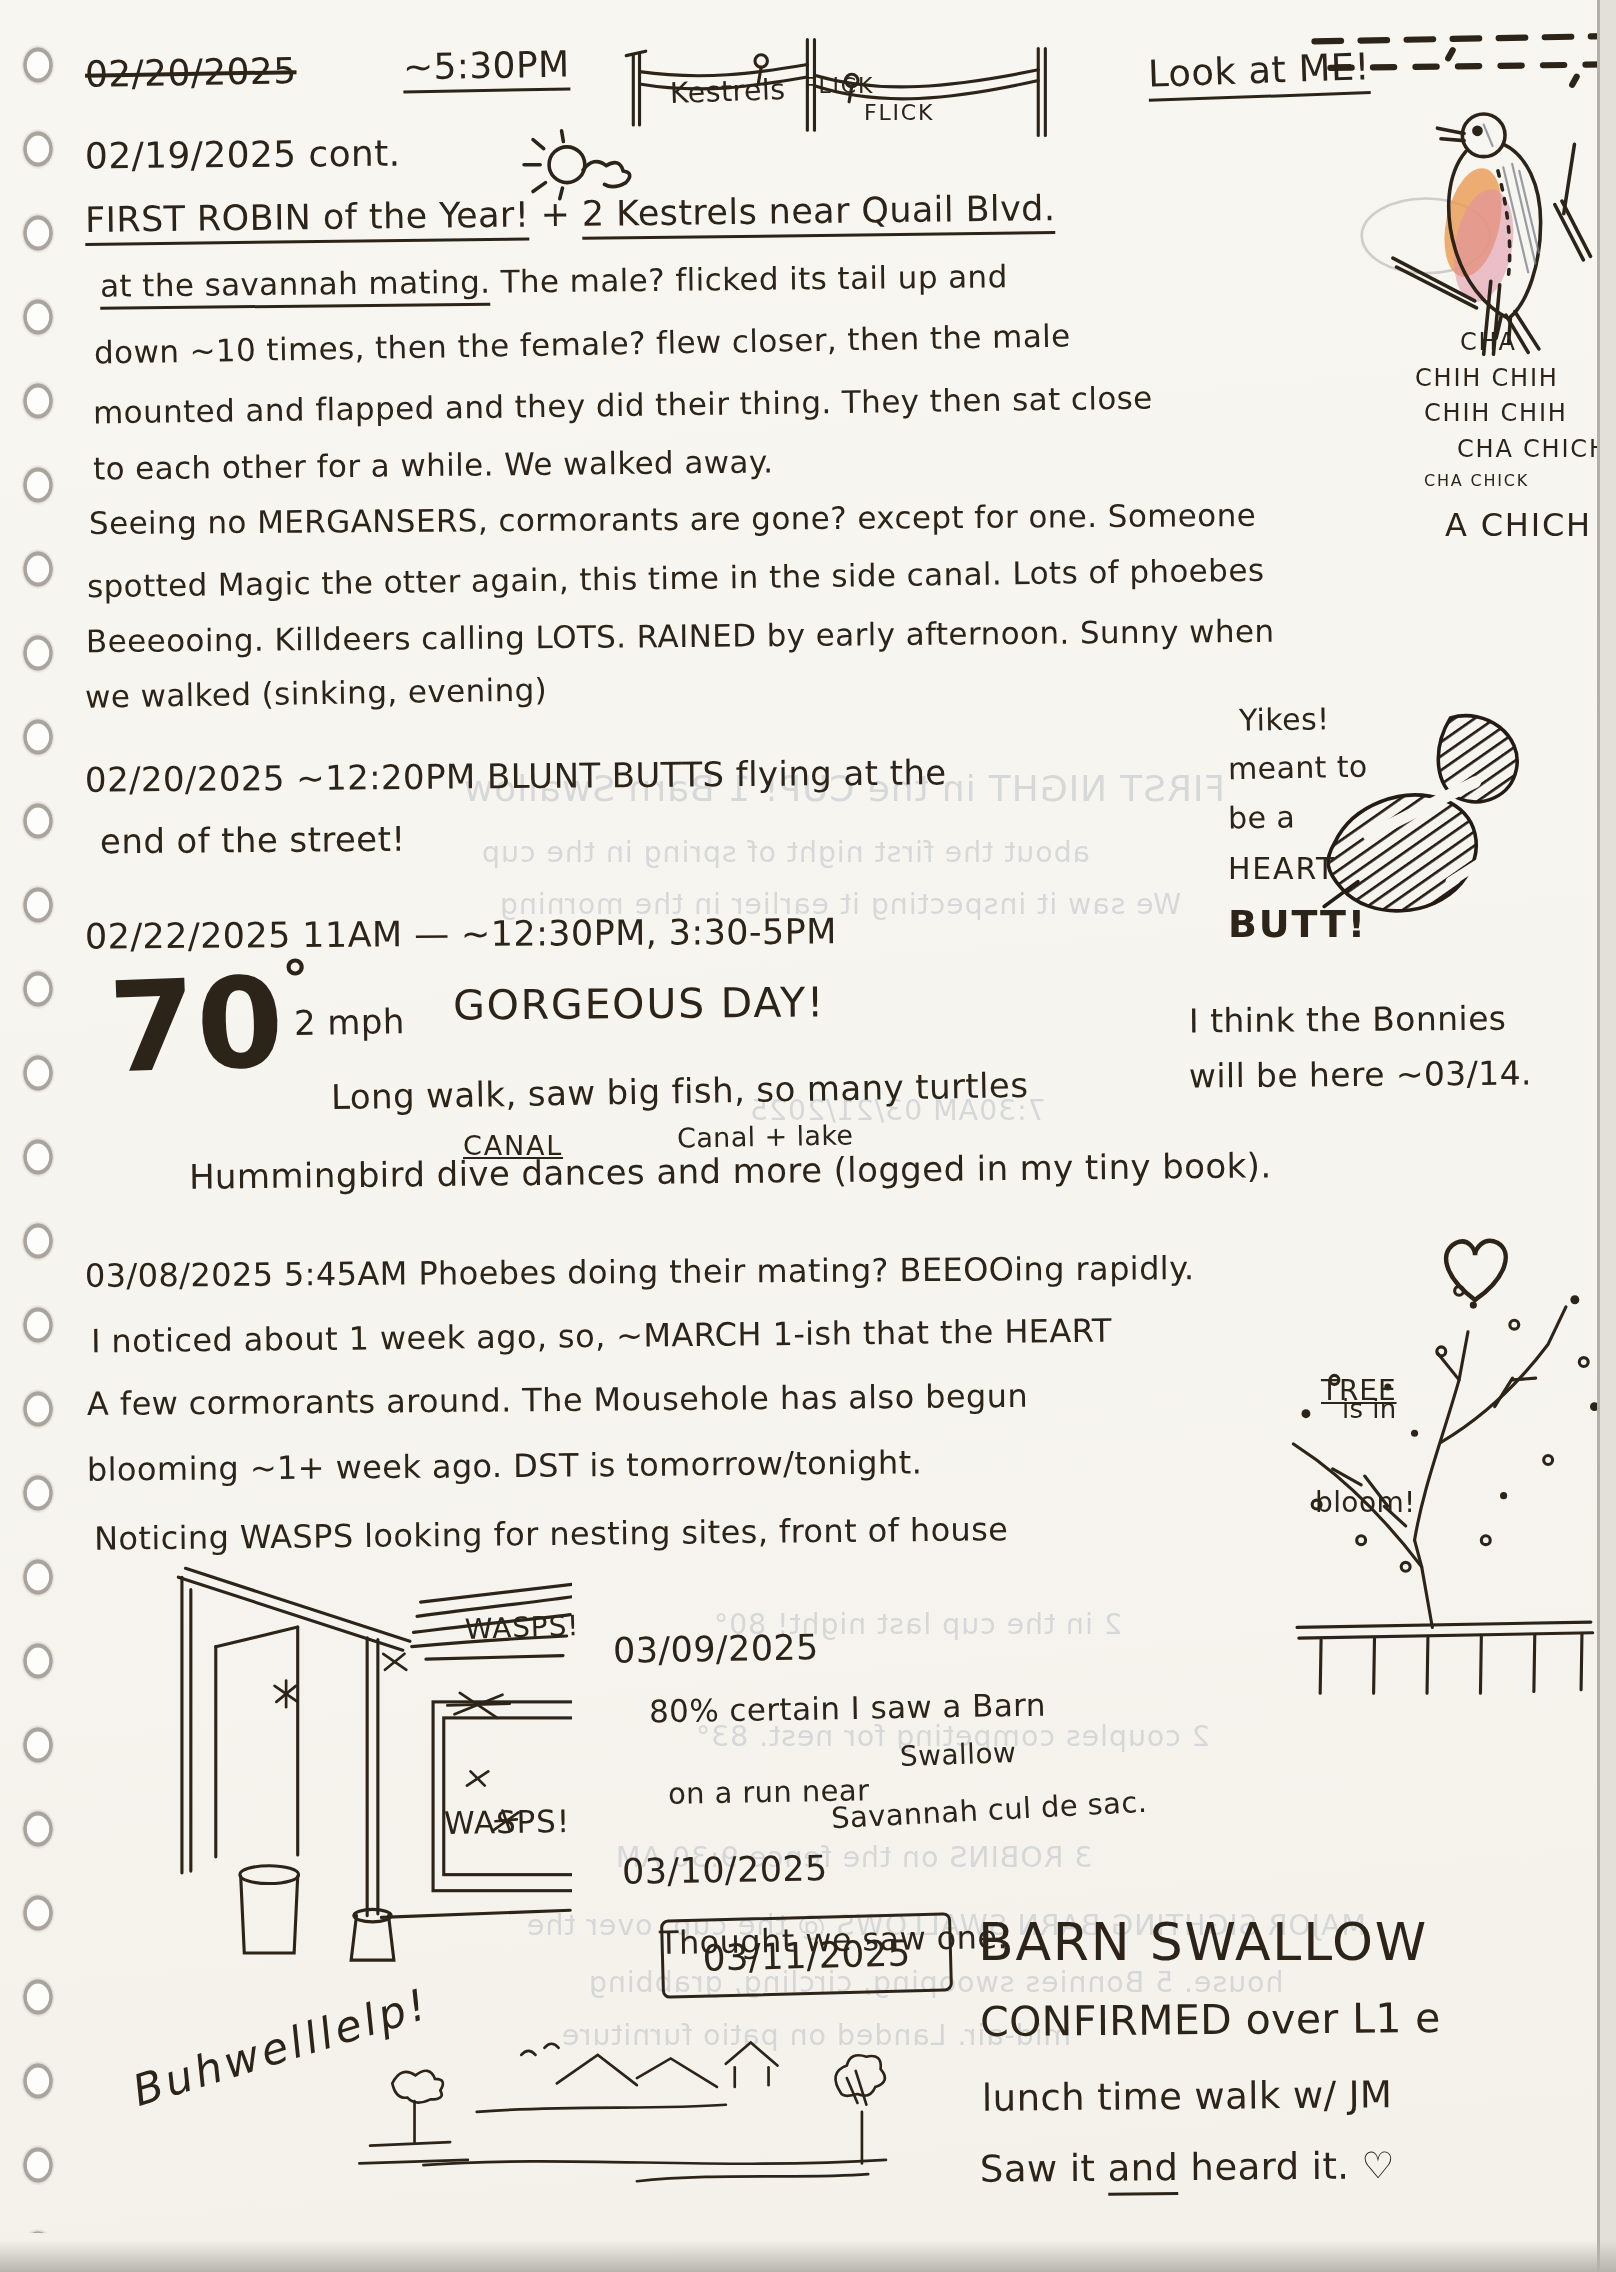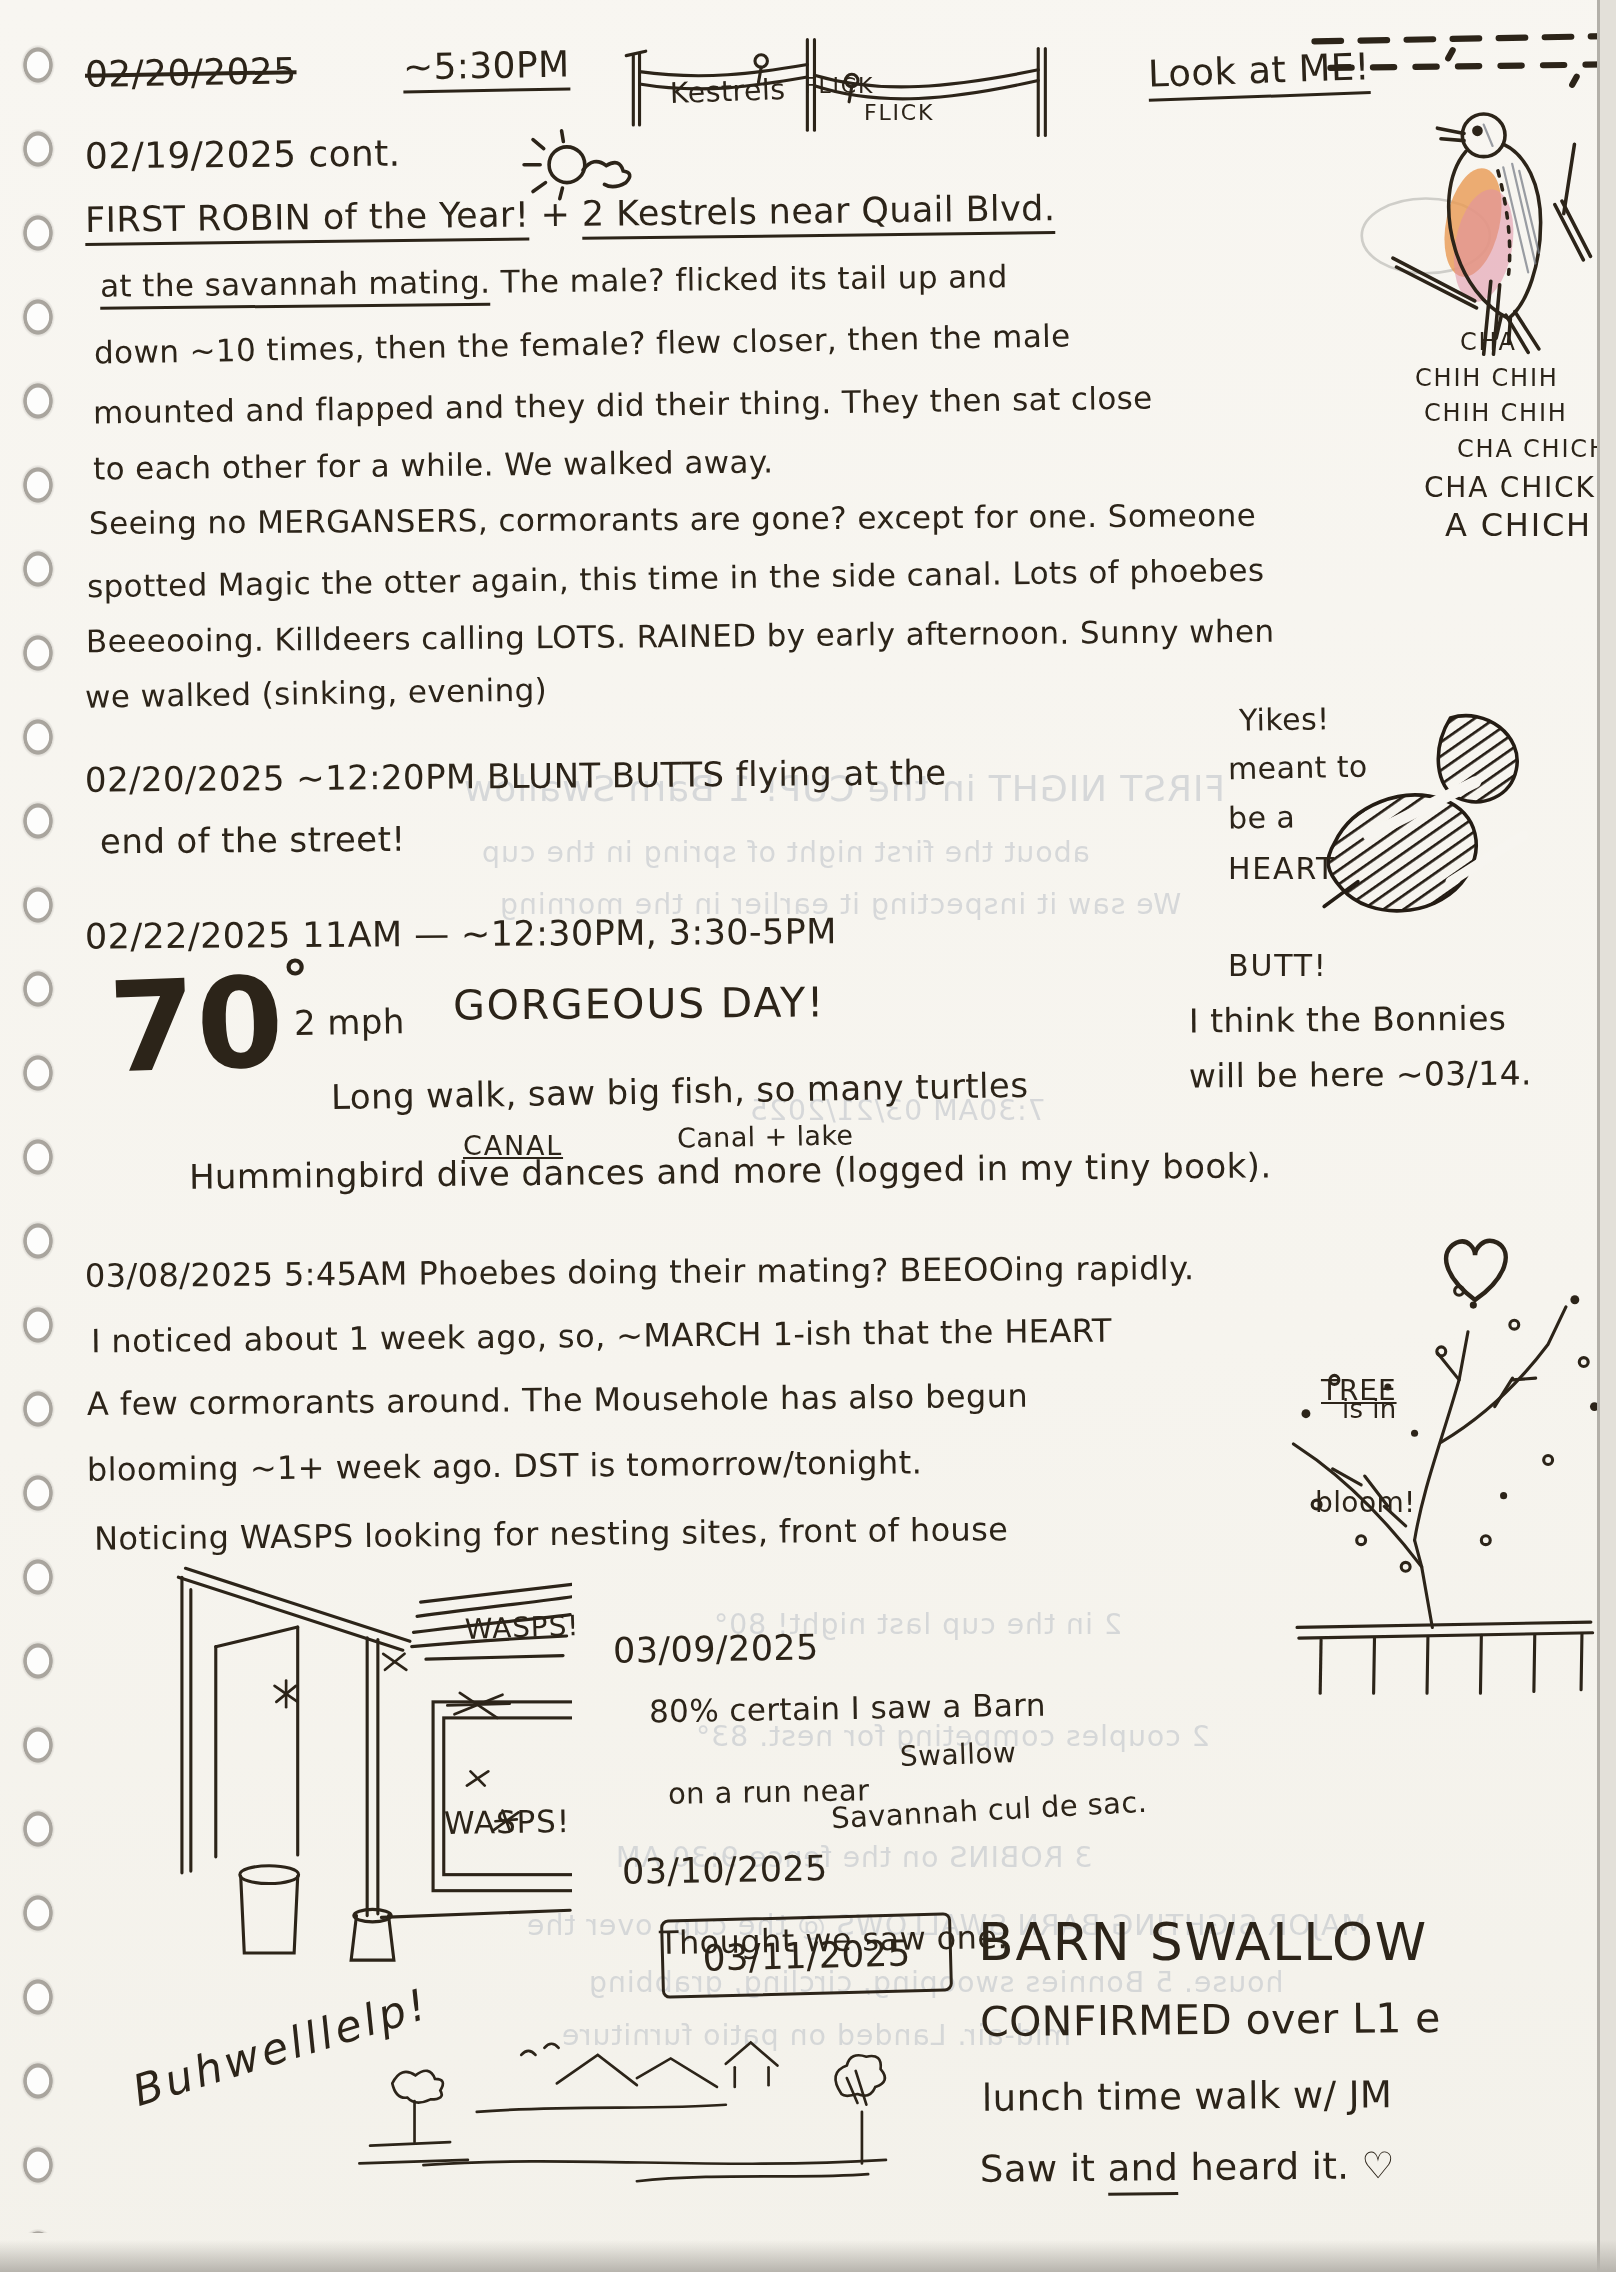--- a/index.html
+++ b/index.html
@@ -125,21 +125,21 @@
         <line x1="190" y1="92" x2="212" y2="184"></line>
           <line x1="160" y1="64" x2="150" y2="40"></line>
       </g>
     </svg>
   </span>
 
   <div class="hw" style="left:1460px;top:328px;font-size:24px;letter-spacing:1.8px;">CHA</div>
   <div class="hw" style="left:1415px;top:364px;font-size:24px;letter-spacing:1.8px;">CHIH CHIH</div>
   <div class="hw" style="left:1424px;top:399px;font-size:24px;letter-spacing:1.8px;">CHIH CHIH</div>
   <div class="hw" style="left:1457px;top:435px;font-size:24px;letter-spacing:1.8px;">CHA CHICH</div>
-  <div class="hw" style="left:1424px;top:471px;font-size:28px;letter-spacing:1.8px;">CHA CHICK</div>
+  <div class="hw" style="left:1424px;top:471px;font-size:16px;letter-spacing:1.8px;">CHA CHICK</div>
   <div class="hw" style="left:1445px;top:506px;font-size:32px;letter-spacing:1.8px;">A CHICH</div>
 
   <div class="hw" style="left:85px;top:194px;font-size:35px;transform:rotate(-.7deg);">
     <span class="ul">FIRST ROBIN of the Year!</span><span> + </span><span class="ul">2 Kestrels near Quail Blvd.</span>
   </div>
   <div class="hw" style="left:100px;top:263px;font-size:31px;transform:rotate(-.6deg);">
     <span class="ul">at the savannah mating.</span><span> The male? flicked its tail up and</span>
   </div>
   <div class="hw" style="left:94px;top:326px;font-size:31px;transform:rotate(-1deg);">down ~10 times, then the female? flew closer, then the male</div>
   <div class="hw" style="left:93px;top:387px;font-size:31px;transform:rotate(-.8deg);">mounted and flapped and they did their thing. They then sat close</div>
@@ -149,21 +149,21 @@
   <div class="hw" style="left:86px;top:618px;font-size:31px;transform:rotate(-.5deg);">Beeeooing. Killdeers calling LOTS. RAINED by early afternoon. Sunny when</div>
   <div class="hw" style="left:85px;top:675px;font-size:31px;transform:rotate(-.9deg);">we walked (sinking, evening)</div>
 
   <div class="hw" style="left:85px;top:756px;font-size:34px;transform:rotate(-.5deg);">02/20/2025 ~12:20PM BLUNT BUTTS flying at the</div>
   <div class="hw" style="left:100px;top:820px;font-size:34px;transform:rotate(-.5deg);">end of the street!</div>
 
   <div class="hw" style="left:1239px;top:702px;font-size:30px;transform:rotate(-1deg);">Yikes!</div>
   <div class="hw" style="left:1228px;top:750px;font-size:30px;transform:rotate(-1deg);">meant to</div>
   <div class="hw" style="left:1228px;top:800px;font-size:30px;transform:rotate(-1deg);">be a</div>
   <div class="hw" style="left:1228px;top:851px;font-size:30px;letter-spacing:1.8px;">HEART</div>
-  <div class="hw" style="left:1228px;top:948px;font-size:30px;letter-spacing:1.8px;">BUTT!</div>
+  <div class="hw" style="left:1228px;top:902px;font-size:38px;letter-spacing:1.8px;font-weight:bold;">BUTT!</div>
 
   <span class="sk" style="left:1317px;top:700px;">
     <svg width="218" height="236" viewBox="0 0 245 265">
       <defs>
         <pattern id="hatch" width="13" height="13" patternUnits="userSpaceOnUse" patternTransform="rotate(55)">
           <line x1="0" y1="0" x2="0" y2="13" stroke="#241c14" stroke-width="6"></line>
         </pattern>
       </defs>
       <path d="M150,20 C190,8 232,40 224,78 C218,108 186,122 158,110 C134,99 128,56 150,20 Z" fill="url(#hatch)" stroke="#241c14" stroke-width="4"></path>
       <path d="M20,160 C40,118 96,96 142,112 C180,126 192,168 162,206 C130,244 60,248 28,212 C10,192 8,180 20,160 Z" fill="url(#hatch)" stroke="#241c14" stroke-width="4"></path>

